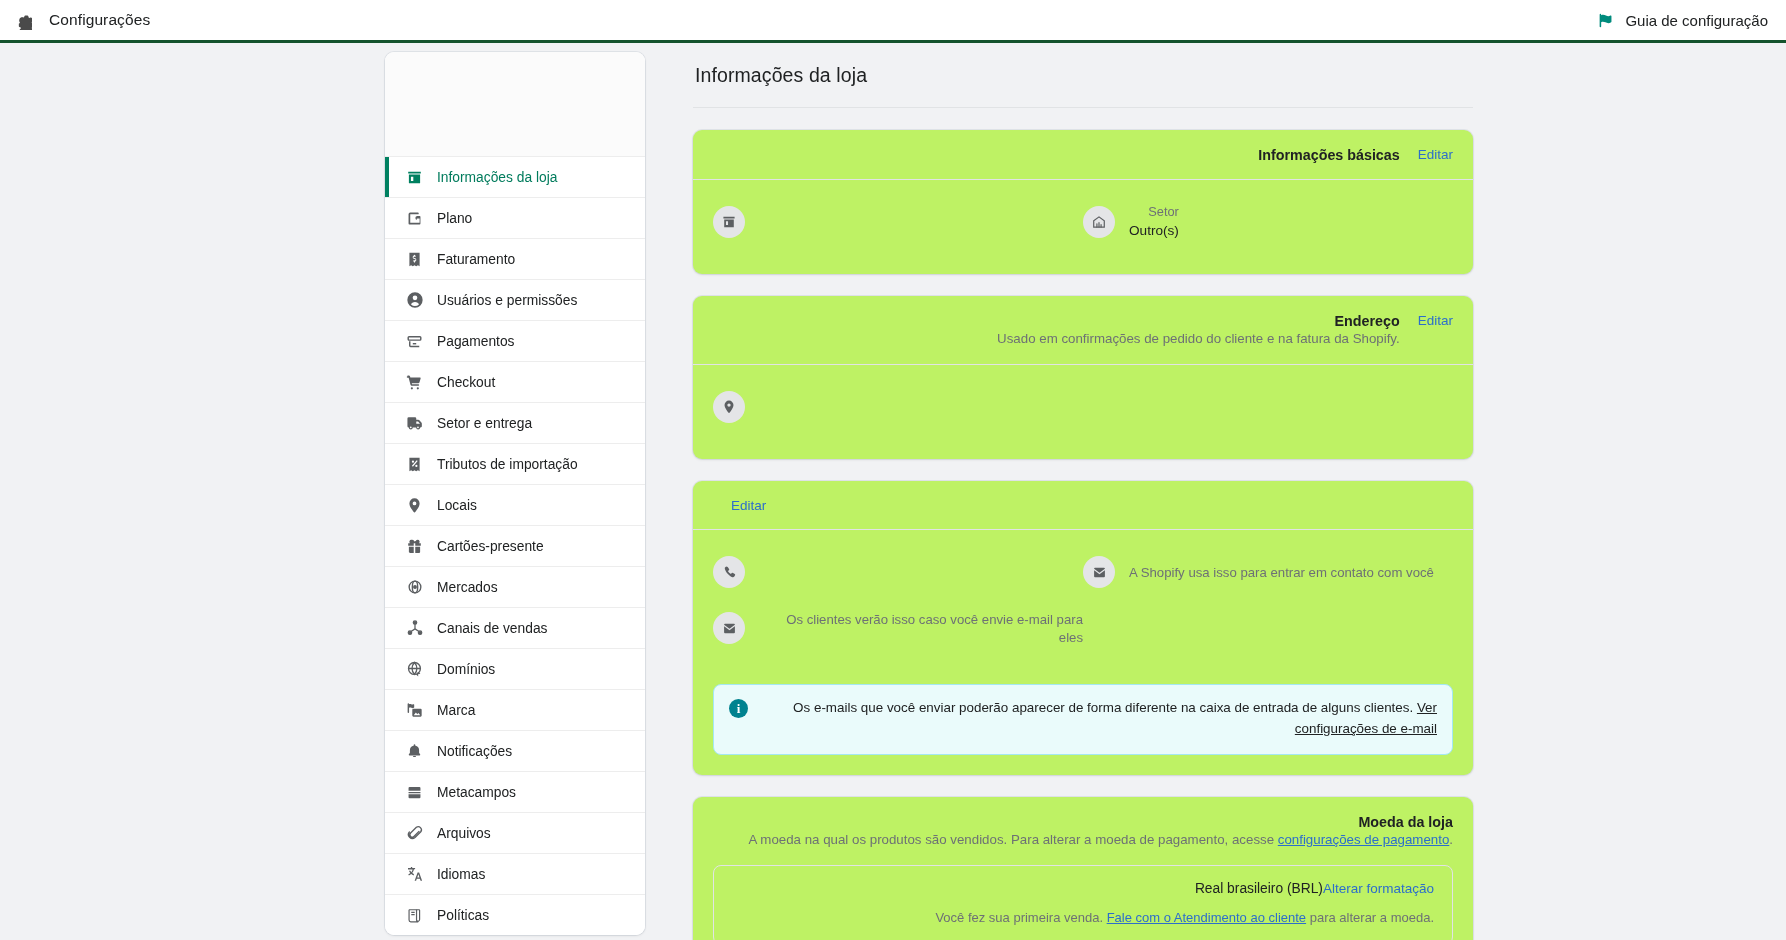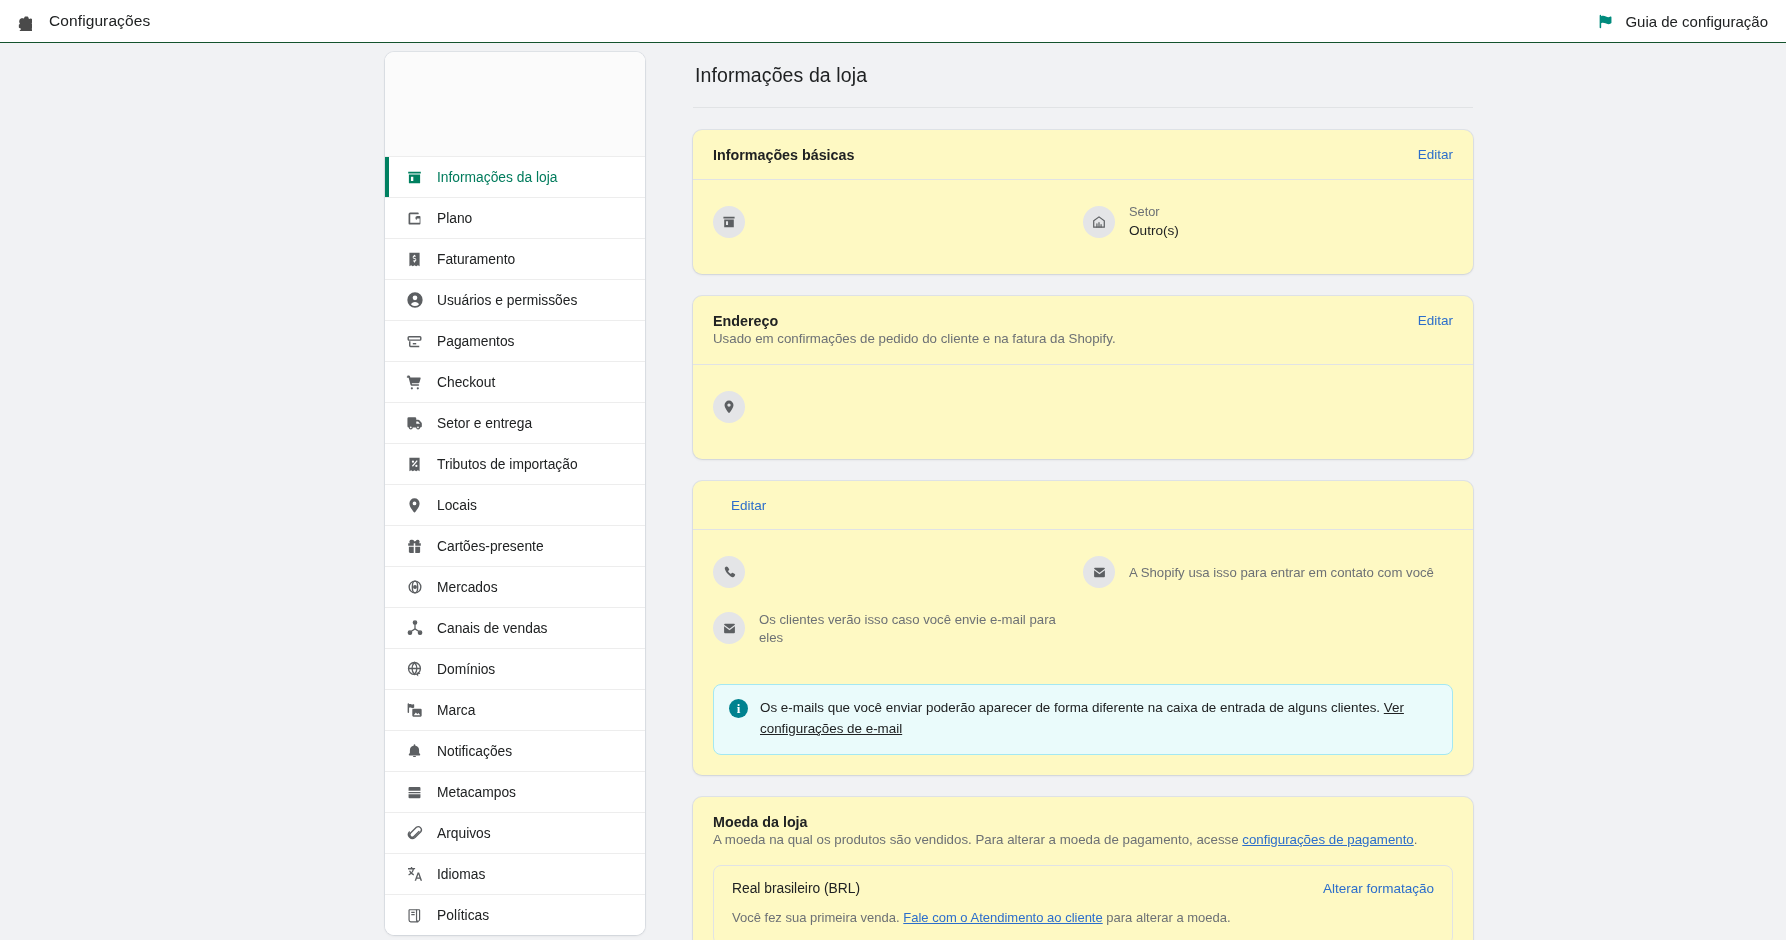--- a/index.html
+++ b/index.html
@@ -11,21 +11,21 @@
     font-family: "Liberation Sans", sans-serif;
     background: #f1f2f4;
     color: #202223;
     -webkit-font-smoothing: antialiased;
   }
 
   
   .topbar {
     height: 43px;
     background: #ffffff;
-    border-bottom: 1px solid #14532d;
+    border-bottom: 3px solid #14532d;
     display: flex;
     align-items: center;
     padding: 0 18px 0 9px;
     position: relative;
     z-index: 10;
   }
   .topbar-left { display: flex; align-items: center; gap: 14px; }
   .gear-wrap { width: 26px; height: 26px; display: flex; align-items: center; justify-content: center; }
   .topbar-title { font-size: 15.5px; color: #202223; letter-spacing: .1px; }
   .topbar-right { margin-left: auto; display: flex; align-items: center; gap: 10px; }
@@ -88,25 +88,26 @@
   .page-title {
     font-size: 19.5px;
     font-weight: 400;
     color: #202223;
     padding: 12px 0 20px 2px;
     letter-spacing: .1px;
   }
   .title-rule { height: 1px; background: #e1e3e5; margin-bottom: 22px; }
 
   .card {
-    background: #fef9c3;
+    background: #bef264;
     border-radius: 9px;
     box-shadow: 0 0 0 1px rgba(6,44,82,.07), 0 1px 3px rgba(0,0,0,.08);
     margin-bottom: 22px;
     overflow: hidden;
+    text-align: right;
   }
   .card-head {
     padding: 17px 20px 16px 20px;
     display: flex;
     align-items: flex-start;
   }
   .card-head-text { flex: 1; }
   .card-title { font-size: 14.3px; font-weight: 600; color: #202223; }
   .card-sub { font-size: 13.3px; color: #6d7175; margin-top: 0; line-height: 1.45; }
   .edit-link {

